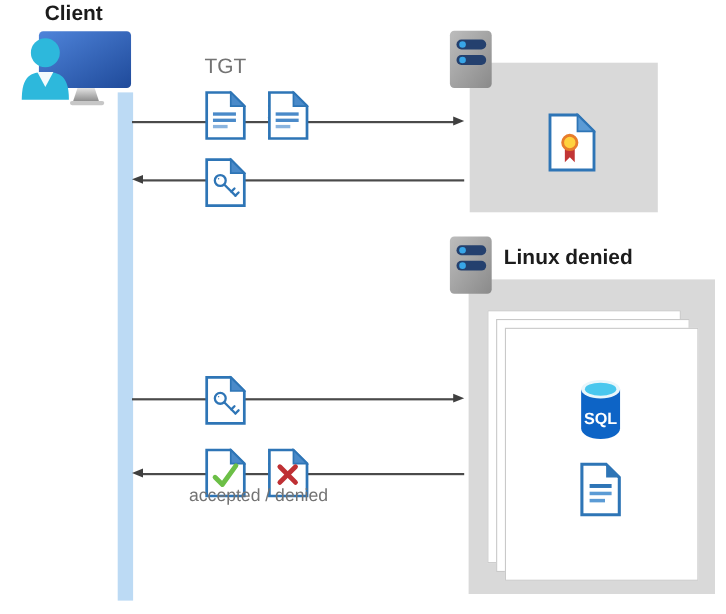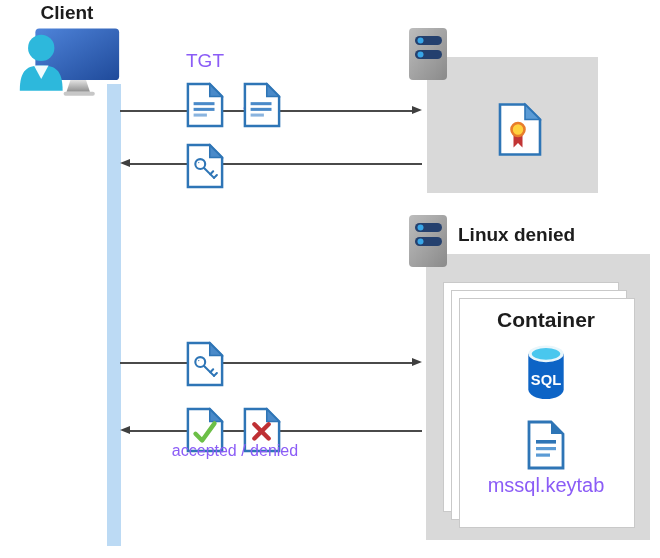--- a/index.html
+++ b/index.html
@@ -2,21 +2,21 @@
 <html><head>
 <meta charset="utf-8">
 <style>
   html,body{margin:0;padding:0;background:#ffffff;}
   .stage{
     position:relative;width:660px;height:558px;background:#ffffff;
     font-family:"Liberation Sans","DejaVu Sans",sans-serif;overflow:hidden;
   }
   .abs{position:absolute;}
   .label-bold{font-weight:bold;font-size:19px;color:#1c1c1c;line-height:23px;}
-  .label-gray{font-weight:normal;font-size:19px;color:#8b5cf6;}
+  .label-gray{font-weight:normal;font-size:19px;color:#737373;}
   .center{text-align:center;}
   .lifeline{background:#bcdaf4;}
   .graybox{background:#d9d9d9;}
   .page{background:#ffffff;border:1px solid #c9c9c9;}
   .arrow{height:9px;}
   .arrow .shaft{position:absolute;top:3.5px;height:2px;background:#4a4a4a;}
   .arrow.right .shaft{left:0;right:7px;}
   .arrow.left  .shaft{left:7px;right:0;}
   .head-right{position:absolute;right:0;top:0;width:0;height:0;
     border-left:10px solid #3f3f3f;border-top:4.5px solid transparent;border-bottom:4.5px solid transparent;}
@@ -132,38 +132,36 @@
     <rect x="7" y="23" width="27" height="9" rx="4.5" fill="#24406e"></rect>
     <circle cx="12.5" cy="13.5" r="3" fill="#38a6e8"></circle>
     <circle cx="12.5" cy="27.5" r="3" fill="#38a6e8"></circle>
   </svg>
   <div class="abs label-bold" style="left:458px;top:223px;width:190px;">Linux denied</div>
 
   <div class="abs page" style="left:443px;top:282px;width:174px;height:228px;"></div>
   <div class="abs page" style="left:451px;top:290px;width:174px;height:228px;"></div>
   <div class="abs page" style="left:459px;top:298px;width:174px;height:228px;"></div>
 
-  <div class="abs label-bold center" style="left:459px;top:308px;width:174px;font-size:21px;">Container</div>
 
   <svg class="abs" style="left:526px;top:344px;" width="40" height="57" viewBox="0 0 40 58">
     <path d="M2 10 V46 c0 5.5 8 10 18 10 s18 -4.5 18 -10 V10 Z" fill="#0d64c6"></path>
     <ellipse cx="20" cy="10" rx="18" ry="8.5" fill="#e9f6fb"></ellipse>
     <ellipse cx="20" cy="10" rx="14.5" ry="6" fill="#49c7ee"></ellipse>
     <text x="20" y="42" text-anchor="middle" font-size="15" font-weight="bold" fill="#ffffff">SQL</text>
   </svg>
 
   <svg class="abs" style="left:527px;top:420px;" width="38" height="50" viewBox="0 0 38 50">
     <path d="M2 2 H24 L36 14 V48 H2 Z" fill="#ffffff" stroke="#2e75b6" stroke-width="2.8"></path>
     <path d="M24 2 V14 H36 Z" fill="#2e75b6"></path>
     <rect x="9" y="20" width="20" height="3.6" fill="#2e75b6"></rect>
     <rect x="9" y="27" width="20" height="3.2" fill="#5b9bd5"></rect>
     <rect x="9" y="33.5" width="14" height="3.2" fill="#5b9bd5"></rect>
   </svg>
 
-  <div class="abs label-gray center" style="left:459px;top:474px;width:174px;font-size:20px;">mssql.keytab</div>
 
   <svg class="abs" style="left:186px;top:341px;" width="38" height="46" viewBox="0 0 40 48">
     <path d="M2 2 H25 L38 15 V46 H2 Z" fill="#ffffff" stroke="#2e75b6" stroke-width="2.6"></path>
     <path d="M25 2 L25 15 H38 Z" fill="#4a8ac9" stroke="#2e75b6" stroke-width="1.6"></path>
     <g stroke="#2e75b6" fill="none" stroke-width="2.2" stroke-linecap="round">
       <circle cx="15" cy="22" r="5.2"></circle>
       <circle cx="13.4" cy="20.4" r="0.7" fill="#2e75b6" stroke="none"></circle>
       <path d="M19 26 L29.5 36.5"></path>
       <path d="M25.6 32.6 l3 -3"></path>
       <path d="M29.5 36.5 l3 -3"></path>

